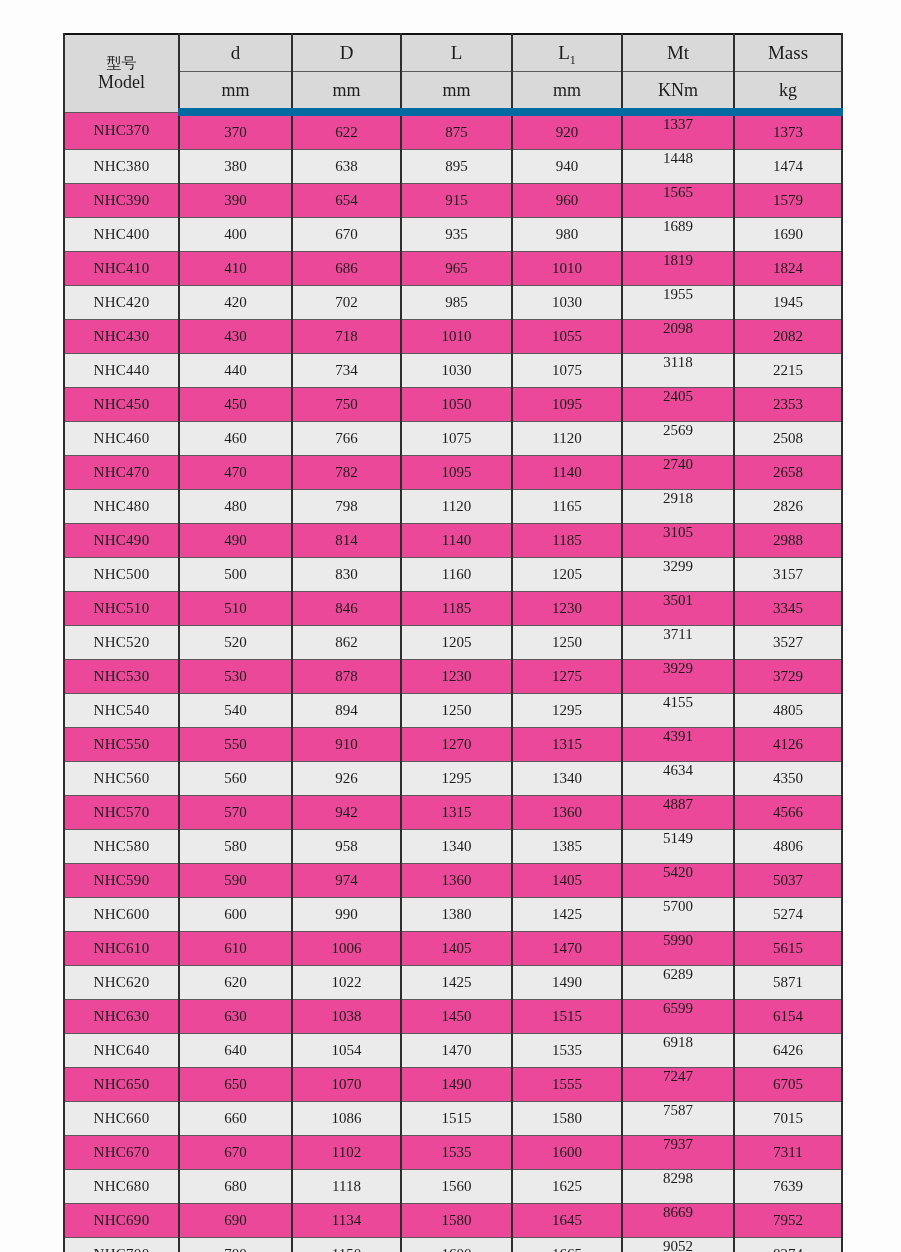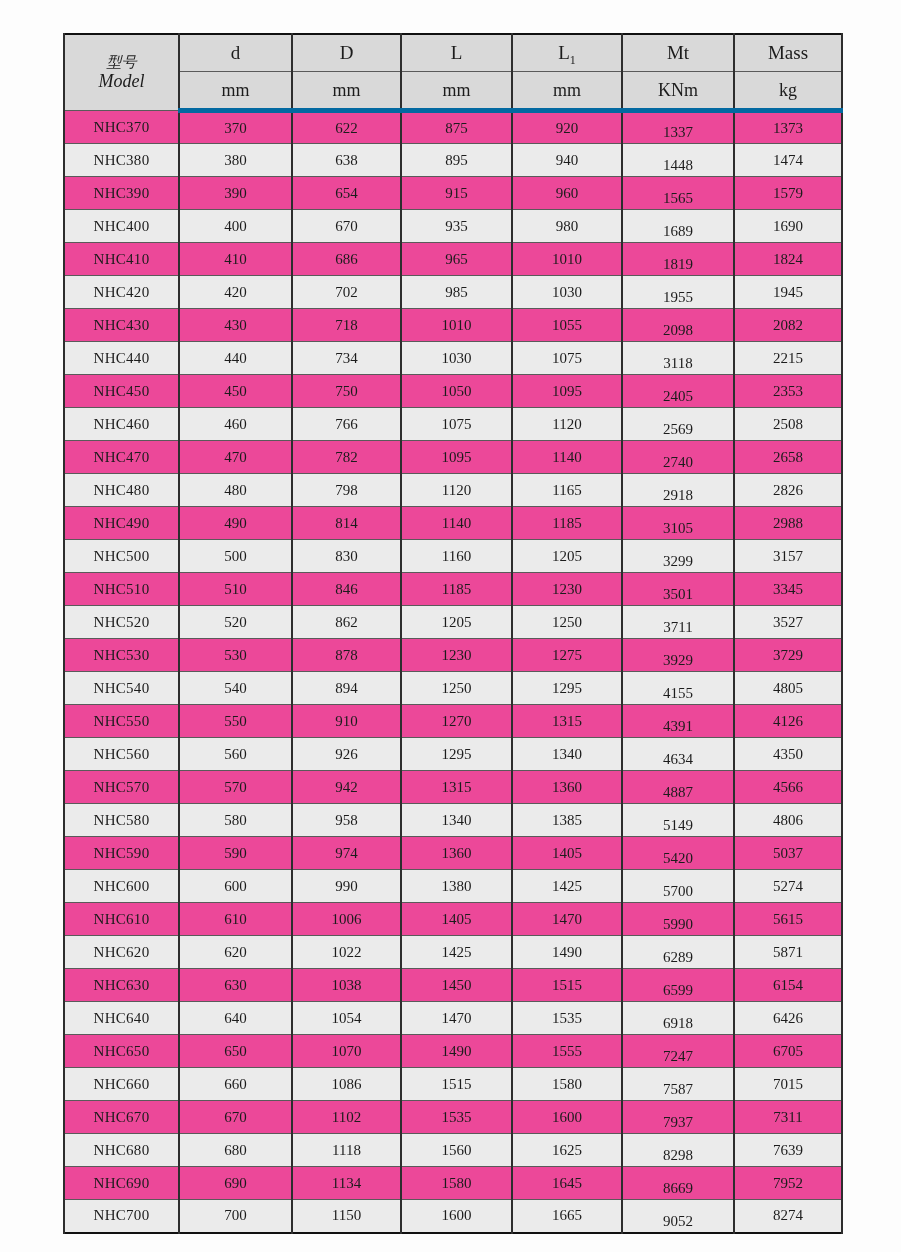--- a/index.html
+++ b/index.html
@@ -28,36 +28,35 @@
     border-left: 2px solid #2e2e2e;
     border-right: 2px solid #2e2e2e;
     border-top: 1px solid #5a5a5a;
     border-bottom: 1px solid #5a5a5a;
     overflow: hidden;
     white-space: nowrap;
   }
   thead th { background: #d9d9d9; font-weight: normal; }
   thead tr.h1 th { height: 36px; }
   thead tr.h2 th { height: 36px; }
-  thead tr.h2 th { border-bottom: 5px solid #0369a1; }
+  thead tr.h2 th { border-bottom: 8px solid #0369a1; }
   th.model-head {
     font-size: 15px;
     line-height: 19px;
-    font-style: italic;
   }
   th.model-head .model-en { font-size: 18px; margin-top: 34px; }
   th.col-label { font-size: 19px; }
   th.col-label sub { font-size: 12px; line-height: 0; }
   th.col-unit { font-size: 18px; }
   tbody tr { height: 33px; background: #ec4899; }
   tbody tr:nth-child(even) { background: #ebebeb; }
   tbody td { font-size: 15px; }
   tbody td.model-col { font-size: 15px; letter-spacing: 0.3px; }
   tbody td.mt-cell { vertical-align: bottom; }
-  tbody td.mt-cell span { display: inline-block; padding-bottom: 2px; }
+  tbody td.mt-cell span { display: inline-block; padding-bottom: 16px; }
 </style>
 </head>
 <body>
 
 <div class="page">
   <table class="spec">
     <colgroup>
       <col style="width:115px">
       <col style="width:113px">
       <col style="width:109px">

